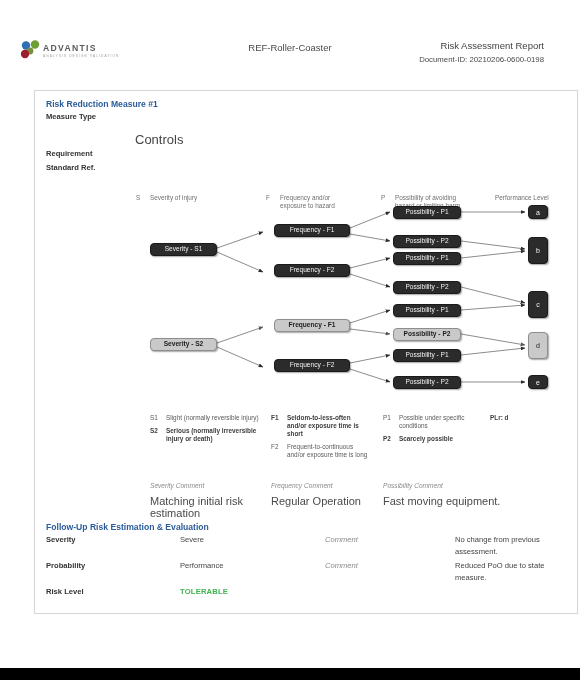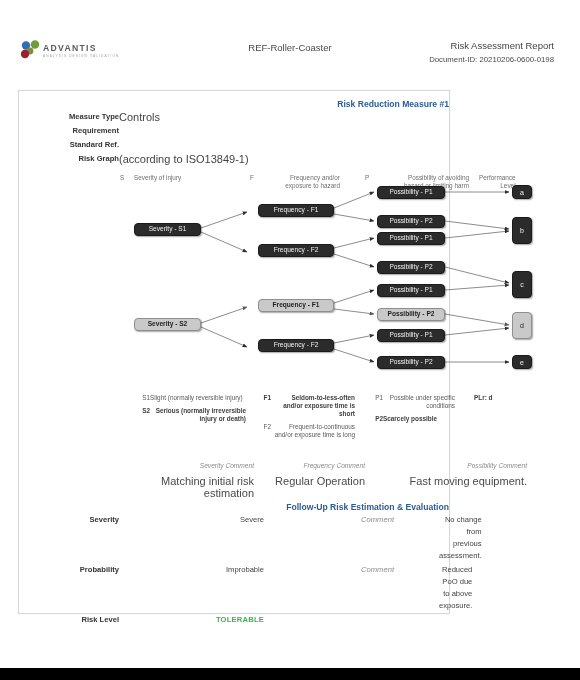--- a/index.html
+++ b/index.html
@@ -16,43 +16,42 @@
 
   
   .hdr { position: relative; height: 62px; }
   .logo { position: absolute; left: 18px; top: 40px; width: 100px; height: 22px; }
   .logo svg { display: block; }
   .hdr-center {
     position: absolute; left: 0; right: 0; top: 42px;
     text-align: center; font-size: 9.5px; color: #4a4a4a;
   }
   .hdr-right {
-    position: absolute; right: 26px; top: 40px; text-align: right;
+    position: absolute; right: 36px; top: 40px; text-align: right;
   }
   .hdr-right .t1 { font-size: 9.5px; color: #3f3f3f; }
   .hdr-right .t2 { font-size: 7.8px; color: #4a4a4a; margin-top: 4px; }
 
   
   .card {
-    position: absolute; left: 18px; top: 90px;
-    width: 432px; height: 524px;
+    position: absolute; left: 34px; top: 90px;
+    width: 544px; height: 524px;
     background: #fff;
     border: 1px solid #d6d6d6;
     box-shadow: 0 0 0 0.5px rgba(0,0,0,0.02);
-    text-align: right;
   }
   .sec-title {
     color: #2b5c99; font-weight: bold; font-size: 8.6px;
     padding: 8px 0 0 11px;
   }
 
   
   .krow { display: flex; padding: 2px 0 0 11px; line-height: 12px; }
   .krow .k { width: 89px; font-weight: bold; color: #333; flex: none; font-size: 7.6px; }
-  .krow .v { color: #444; font-size: 11px; }
+  .krow .v { color: #444; font-size: 13px; margin-top: 23px; }
 
   
   .graph { position: relative; margin: 7px 0 0 0; height: 318px; }
 
   .colhdr { position: absolute; font-size: 6.4px; color: #6f6f6f; line-height: 7.6px; }
   .colhdr .lt { position: absolute; left: -14px; top: 0; }
 
   svg.wires { position: absolute; left: 0; top: 0; width: 544px; height: 240px; }
 
   .node {
@@ -132,24 +131,20 @@
     <div class="k">Measure Type</div>
     <div class="v">Controls</div>
   </div>
   <div class="krow">
     <div class="k">Requirement</div>
   </div>
   <div class="krow">
     <div class="k">Standard Ref.</div>
     <div class="v"></div>
   </div>
-  <div class="krow">
-    <div class="k">Risk Graph</div>
-    <div class="v">(according to ISO13849-1)</div>
-  </div>
 
   <div class="graph">
 
     <div class="colhdr" style="left:115px; top:2px;">
       <span class="lt">S</span>
       <span>Severity of injury</span>
     </div>
     <div class="colhdr" style="left:245px; top:2px; width:76px;">
       <span class="lt">F</span>
       <span>Frequency and/or</span><br>
@@ -280,23 +275,23 @@
   <div class="fu">
     <div class="sec-title">Follow-Up Risk Estimation &amp; Evaluation</div>
     <div class="frow">
       <div class="k">Severity</div>
       <div class="v">Severe</div>
       <div class="c">Comment</div>
       <div class="cv">No change from previous assessment.</div>
     </div>
     <div class="frow">
       <div class="k">Probability</div>
-      <div class="v">Improbable</div>
+      <div class="v">Performance</div>
       <div class="c">Comment</div>
-      <div class="cv">Reduced PoO due to above exposure.</div>
+      <div class="cv">Reduced PoO due to state measure.</div>
     </div>
     <div class="frow">
       <div class="k">Risk Level</div>
       <div class="v green">TOLERABLE</div>
     </div>
   </div>
 </div>
 
 <div class="blackbar"></div>
 

